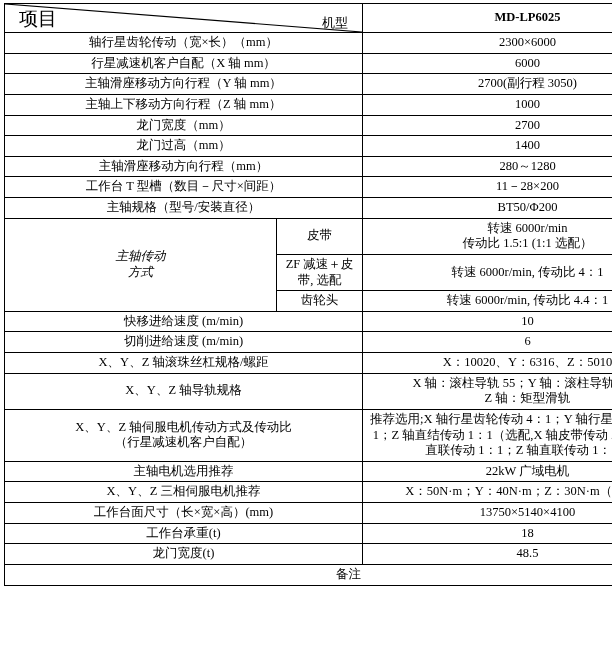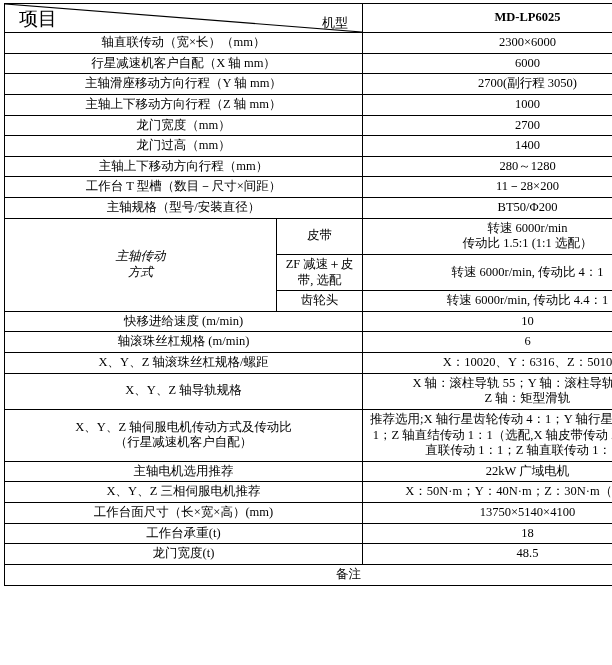--- a/index.html
+++ b/index.html
@@ -95,21 +95,21 @@
           <svg class="diag" viewBox="0 0 358 24" preserveAspectRatio="none">
             <line x1="0" y1="0" x2="358" y2="24" stroke="#000000" stroke-width="1"></line>
           </svg>
           <span class="t-model">机型</span>
           <span class="t-item">项目</span>
         </td>
         <td class="hdr-val">MD-LP6025</td>
       </tr>
 
       <tr>
-        <td colspan="2">轴直联传动（宽×长）（mm）</td>
+        <td colspan="2">轴行星齿轮传动（宽×长）（mm）</td>
         <td>2300×6000</td>
       </tr>
       <tr>
         <td colspan="2">行星减速机客户自配（X 轴 mm）</td>
         <td>6000</td>
       </tr>
       <tr>
         <td colspan="2">主轴滑座移动方向行程（Y 轴 mm）</td>
         <td>2700(副行程 3050)</td>
       </tr>
@@ -119,21 +119,21 @@
       </tr>
       <tr>
         <td colspan="2">龙门宽度（mm）</td>
         <td>2700</td>
       </tr>
       <tr>
         <td colspan="2">龙门过高（mm）</td>
         <td>1400</td>
       </tr>
       <tr>
-        <td colspan="2">主轴上下移动方向行程（mm）</td>
+        <td colspan="2">主轴滑座移动方向行程（mm）</td>
         <td>280～1280</td>
       </tr>
       <tr>
         <td colspan="2">工作台 T 型槽（数目－尺寸×间距）</td>
         <td>11－28×200</td>
       </tr>
       <tr>
         <td colspan="2">主轴规格（型号/安装直径）</td>
         <td>BT50/Φ200</td>
       </tr>
@@ -156,21 +156,21 @@
       <tr>
         <td>齿轮头</td>
         <td>转速 6000r/min, 传动比 4.4：1</td>
       </tr>
 
       <tr>
         <td colspan="2">快移进给速度 (m/min)</td>
         <td>10</td>
       </tr>
       <tr>
-        <td colspan="2">轴滚珠丝杠规格 (m/min)</td>
+        <td colspan="2">切削进给速度 (m/min)</td>
         <td>6</td>
       </tr>
       <tr>
         <td colspan="2">X、Y、Z 轴滚珠丝杠规格/螺距</td>
         <td>X：10020、Y：6316、Z：5010</td>
       </tr>
 
       <tr>
         <td colspan="2">X、Y、Z 轴导轨规格</td>
         <td class="val-center-multiline">

